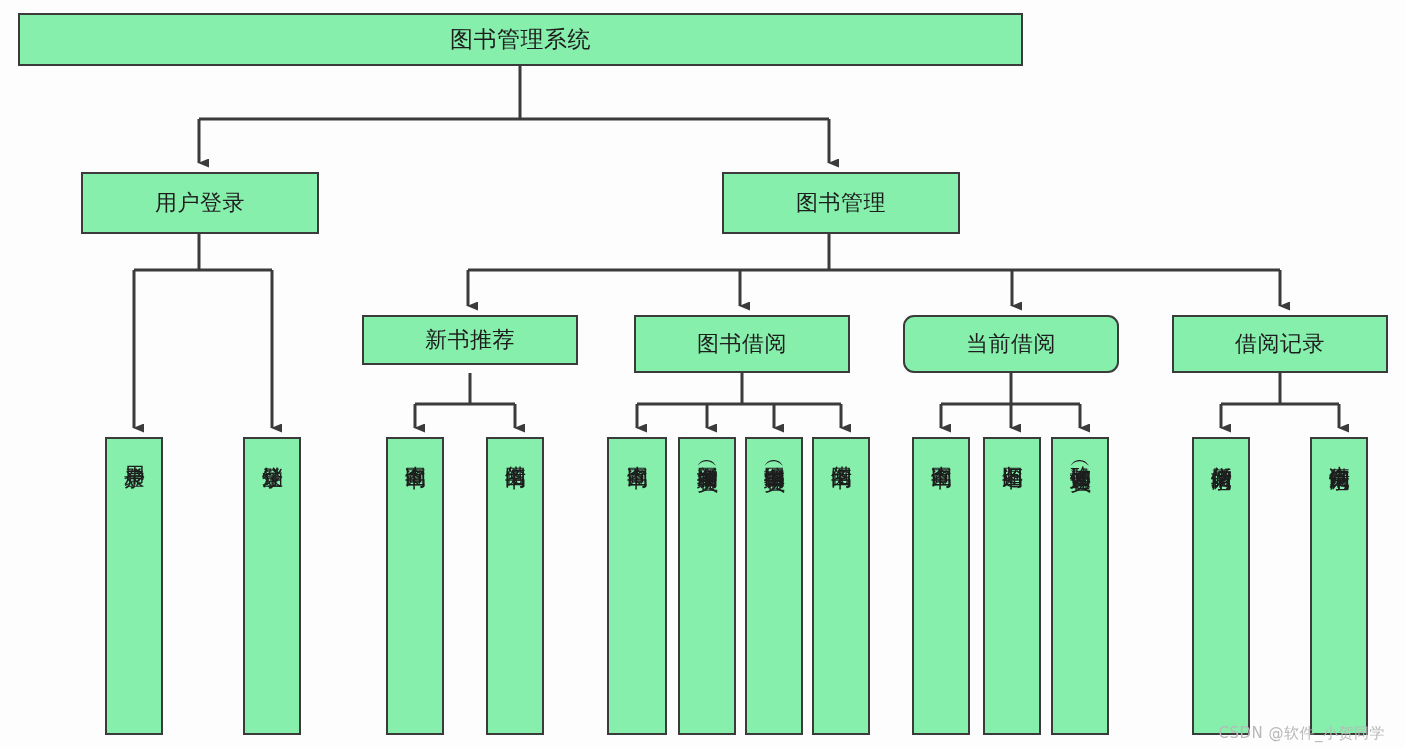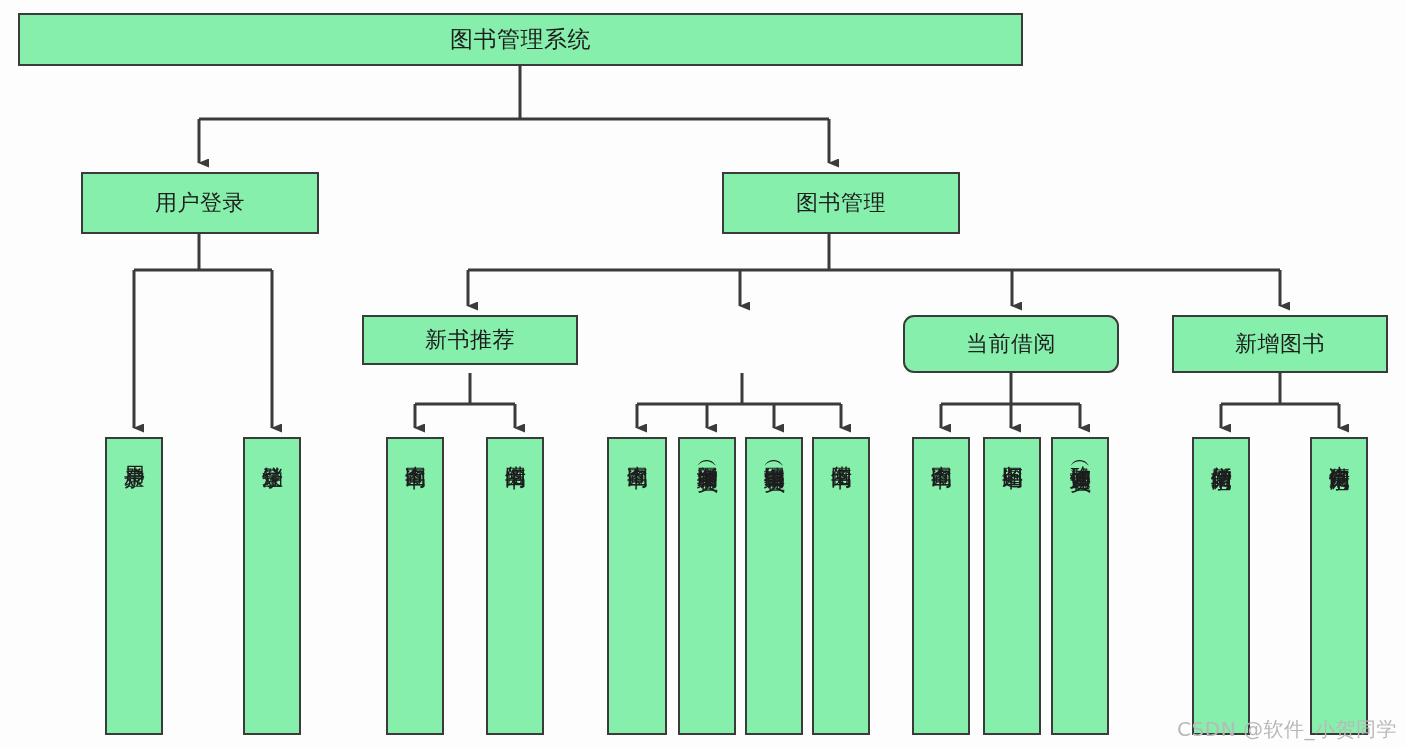--- a/index.html
+++ b/index.html
@@ -52,23 +52,23 @@
   .node.leaf .label {
     writing-mode: vertical-rl;
     text-orientation: upright;
     font-size: 21px;
     line-height: 1.28;
     letter-spacing: 1px;
     white-space: nowrap;
   }
   .watermark {
     position: absolute;
-    right: 8px;
+    right: 20px;
     bottom: 4px;
-    font-size: 20px;
+    font-size: 15px;
     color: #b8b8b8;
     white-space: nowrap;
     letter-spacing: 0.5px;
   }
 </style>
 </head>
 <body>
 
 <div id="canvas">
 
@@ -129,25 +129,28 @@
   <div class="node level2" style="left: 81px; top: 172px; width: 238px; height: 62px;">
     <span class="label">用户登录</span>
   </div>
   <div class="node level2" style="left: 711px; top: 172px; width: 238px; height: 62px; margin-left: 11px;">
     <span class="label">图书管理</span>
   </div>
 
   <div class="node level3" style="left: 362px; top: 315px; width: 216px; height: 50px;">
     <span class="label">新书推荐</span>
   </div>
+  <div class="node level3" style="left: 634px; top: 315px; width: 216px; height: 58px;">
+    <span class="label">图书借阅</span>
+  </div>
   <div class="node level3" style="left: 903px; top: 315px; width: 216px; height: 58px; border-radius: 11px;">
     <span class="label">当前借阅</span>
   </div>
   <div class="node level3" style="left: 1172px; top: 315px; width: 216px; height: 58px;">
-    <span class="label">新增图书</span>
+    <span class="label">借阅记录</span>
   </div>
 
   <div class="node leaf" style="left: 105px; top: 437px; width: 58px; height: 298px;">
     <span class="label">用户登录</span>
   </div>
   <div class="node leaf" style="left: 243px; top: 437px; width: 58px; height: 298px;">
     <span class="label">注销登录</span>
   </div>
   <div class="node leaf" style="left: 386px; top: 437px; width: 58px; height: 298px;">
     <span class="label">查询图书</span>

